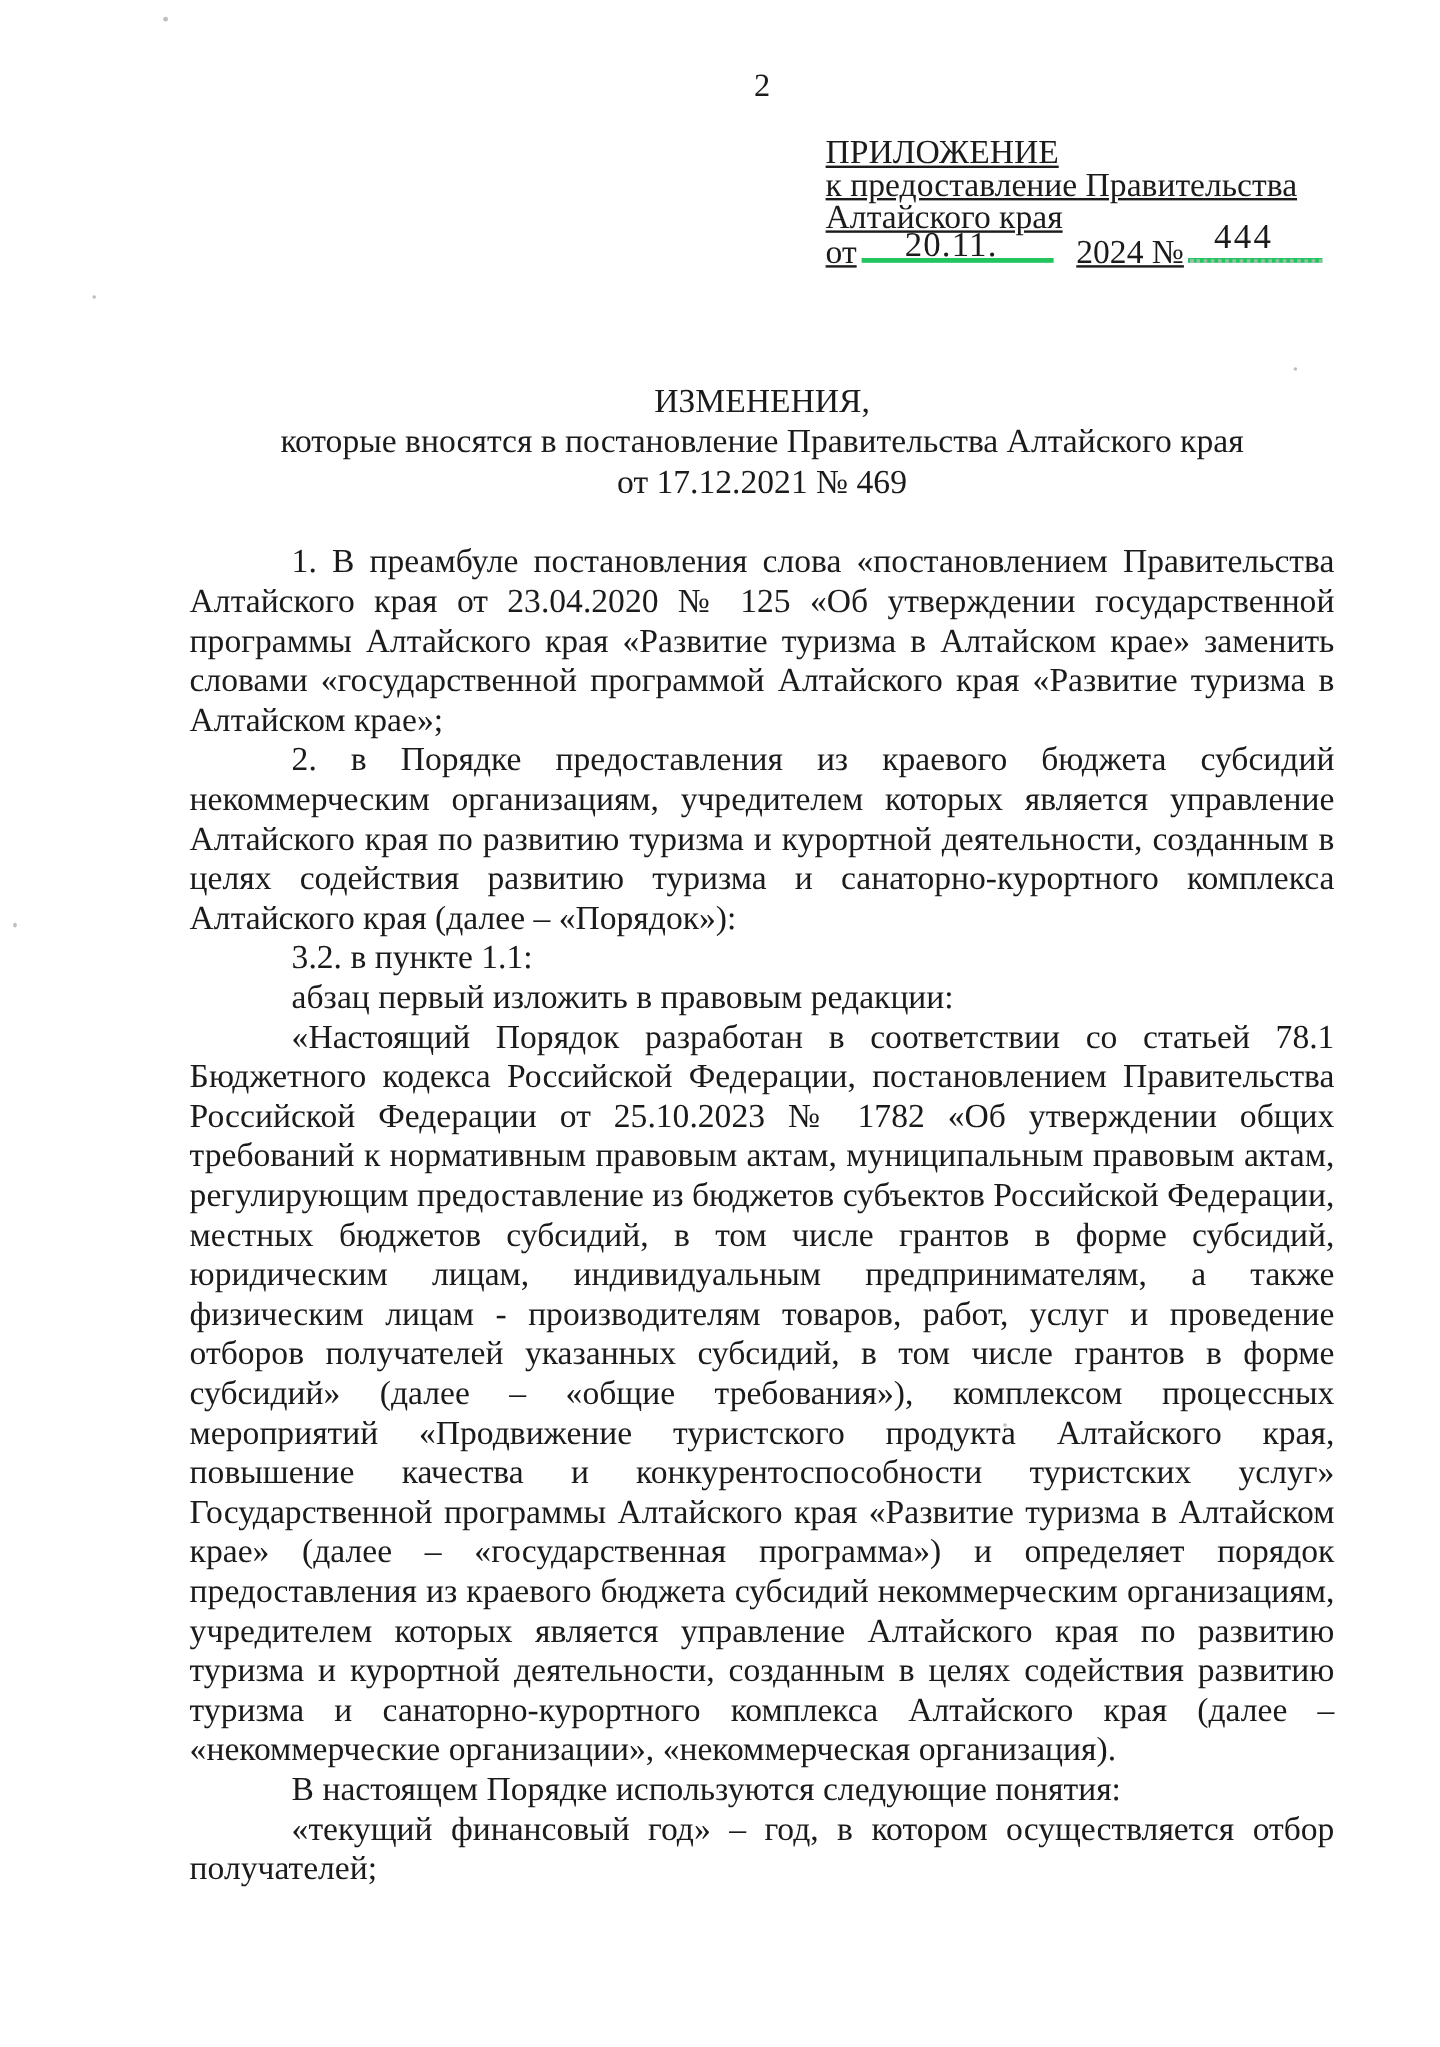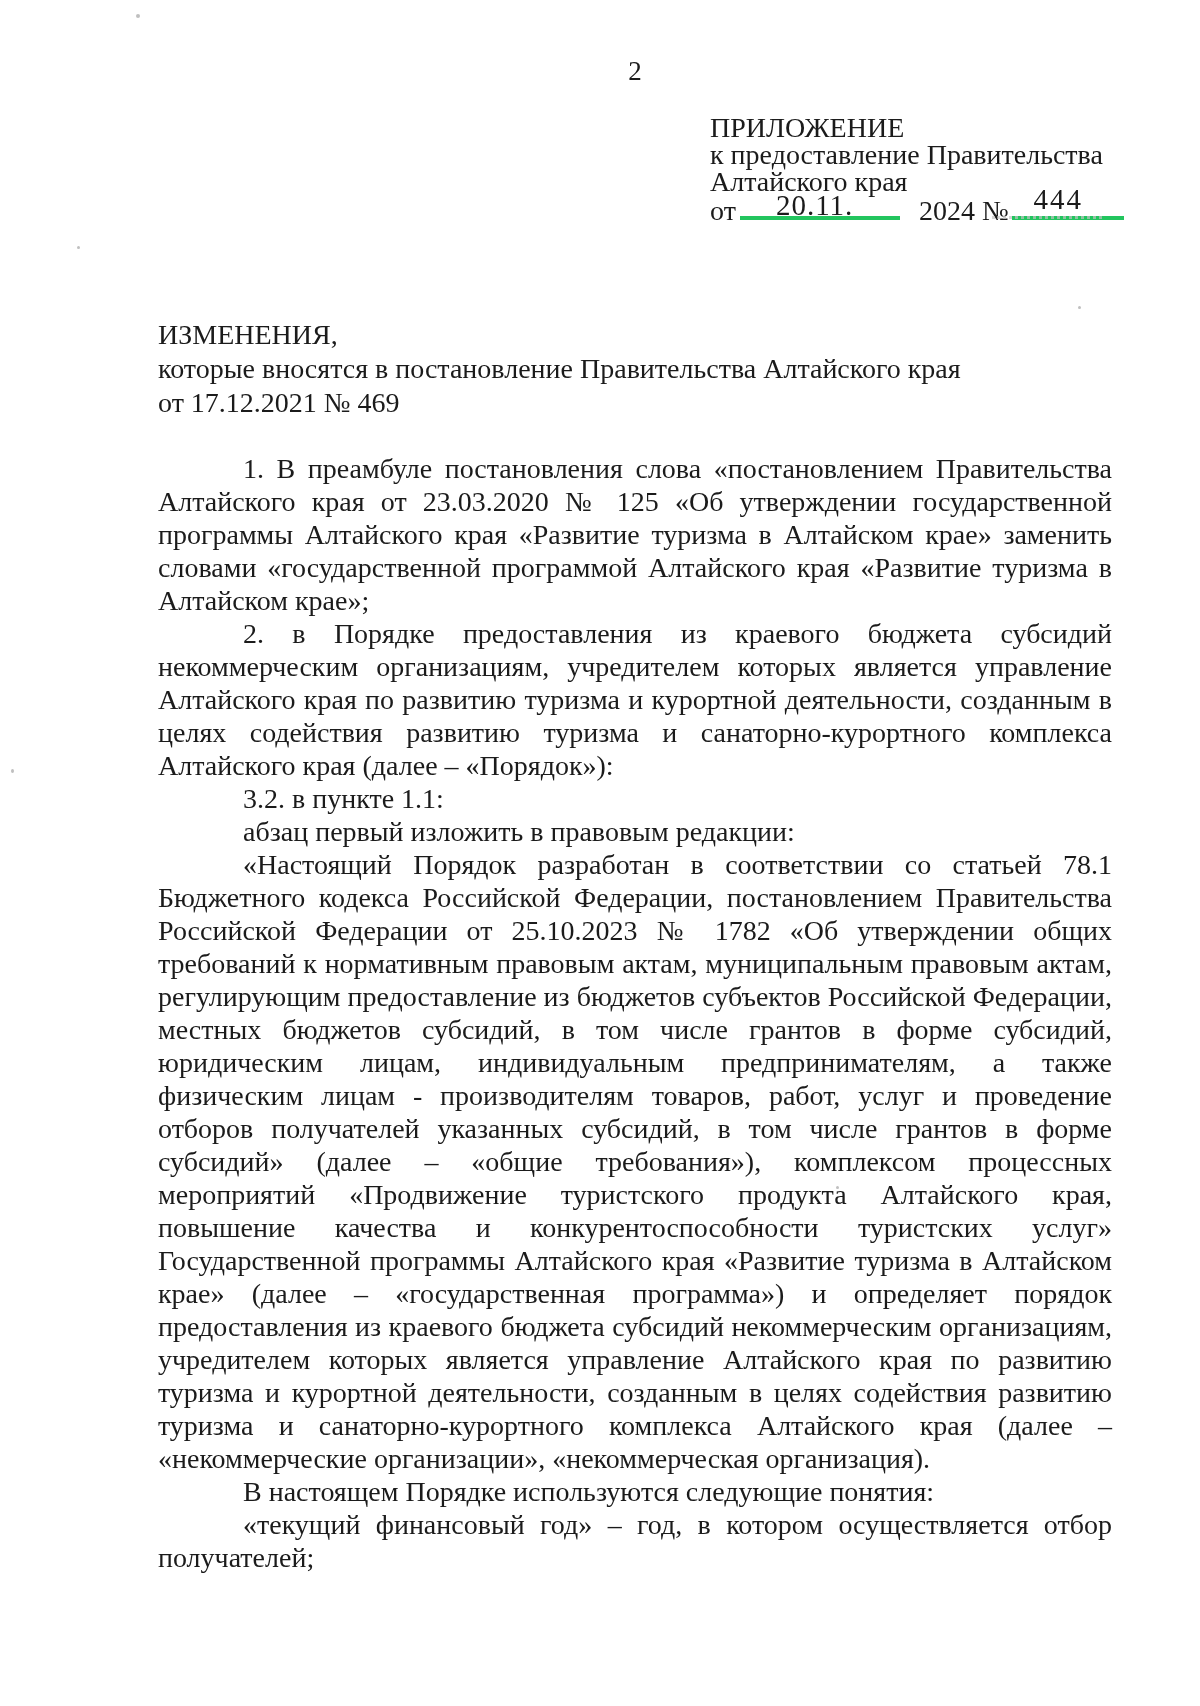--- a/index.html
+++ b/index.html
@@ -15,26 +15,27 @@
   .page-number {
     position: absolute;
     top: 56px;
     left: 158px;
     width: 954px;
     text-align: center;
     font-size: 27px;
   }
   .header-block {
     position: absolute;
-    left: 710px;
+    left: 688px;
     top: 114px;
     width: 440px;
     font-size: 28px;
     line-height: 27px;
     white-space: nowrap;
+    text-decoration: underline;
   }
   .date-line { margin-top: 2px; white-space: nowrap; }
   .u-slot {
     display: inline-block;
     border-bottom: 4px solid #22c55e;
     position: relative;
     vertical-align: baseline;
   }
   .u-slot.u1 { width: 160px; margin-left: 4px; }
   .u-slot.u2 { width: 112px; margin-left: 3px; text-align: center; }
@@ -45,21 +46,21 @@
   .artifact-dashes {
     position: absolute;
     left: 992px; top: 216px; width: 110px; height: 0;
     border-top: 3px dotted #c2c2c2; opacity: .7;
   }
   .title-block {
     position: absolute;
     left: 158px;
     top: 318px;
     width: 954px;
-    text-align: left;
+    text-align: center;
     font-size: 28px;
     line-height: 34px;
   }
   .body-block {
     position: absolute;
     left: 158px;
     top: 452px;
     width: 954px;
     font-size: 28px;
     line-height: 33px;
@@ -91,21 +92,21 @@
 
   <div class="artifact-dashes"></div>
 
   <div class="title-block">
     <div>ИЗМЕНЕНИЯ,</div>
     <div>которые вносятся в постановление Правительства Алтайского края</div>
     <div>от 17.12.2021 № 469</div>
   </div>
 
   <div class="body-block">
-    <p>1. В преамбуле постановления слова «постановлением Правительства Алтайского края от 23.03.2020 № 125 «Об утверждении государственной программы Алтайского края «Развитие туризма в Алтайском крае» заменить словами «государственной программой Алтайского края «Развитие туризма в Алтайском крае»;</p>
+    <p>1. В преамбуле постановления слова «постановлением Правительства Алтайского края от 23.04.2020 № 125 «Об утверждении государственной программы Алтайского края «Развитие туризма в Алтайском крае» заменить словами «государственной программой Алтайского края «Развитие туризма в Алтайском крае»;</p>
     <p>2. в Порядке предоставления из краевого бюджета субсидий некоммерческим организациям, учредителем которых является управление Алтайского края по развитию туризма и курортной деятельности, созданным в целях содействия развитию туризма и санаторно-курортного комплекса Алтайского края (далее – «Порядок»):</p>
     <p>3.2. в пункте 1.1:</p>
     <p>абзац первый изложить в правовым редакции:</p>
     <p>«Настоящий Порядок разработан в соответствии со статьей 78.1 Бюджетного кодекса Российской Федерации, постановлением Правительства Российской Федерации от 25.10.2023 № 1782 «Об утверждении общих требований к нормативным правовым актам, муниципальным правовым актам, регулирующим предоставление из бюджетов субъектов Российской Федерации, местных бюджетов субсидий, в том числе грантов в форме субсидий, юридическим лицам, индивидуальным предпринимателям, а также физическим лицам - производителям товаров, работ, услуг и проведение отборов получателей указанных субсидий, в том числе грантов в форме субсидий» (далее – «общие требования»), комплексом процессных мероприятий «Продвижение туристского продукта Алтайского края, повышение качества и конкурентоспособности туристских услуг» Государственной программы Алтайского края «Развитие туризма в Алтайском крае» (далее – «государственная программа») и определяет порядок предоставления из краевого бюджета субсидий некоммерческим организациям, учредителем которых является управление Алтайского края по развитию туризма и курортной деятельности, созданным в целях содействия развитию туризма и санаторно-курортного комплекса Алтайского края (далее – «некоммерческие организации», «некоммерческая организация).</p>
     <p>В настоящем Порядке используются следующие понятия:</p>
     <p>«текущий финансовый год» – год, в котором осуществляется отбор получателей;</p>
   </div>
 
   <div class="speck s1"></div>
   <div class="speck s2"></div>

